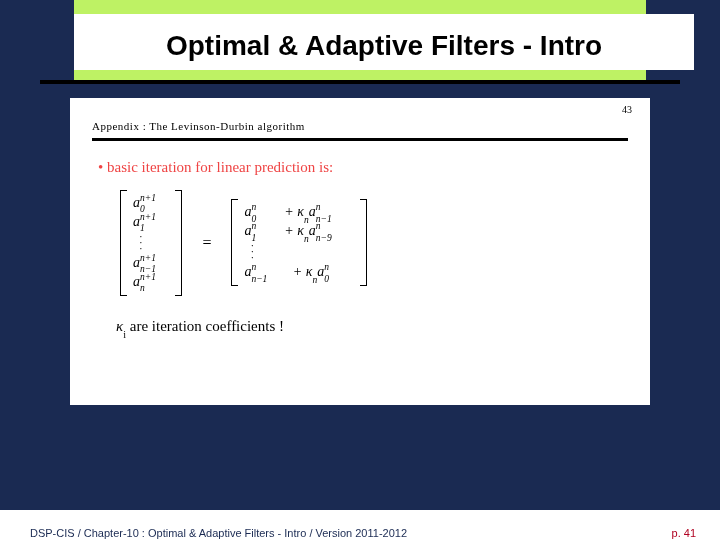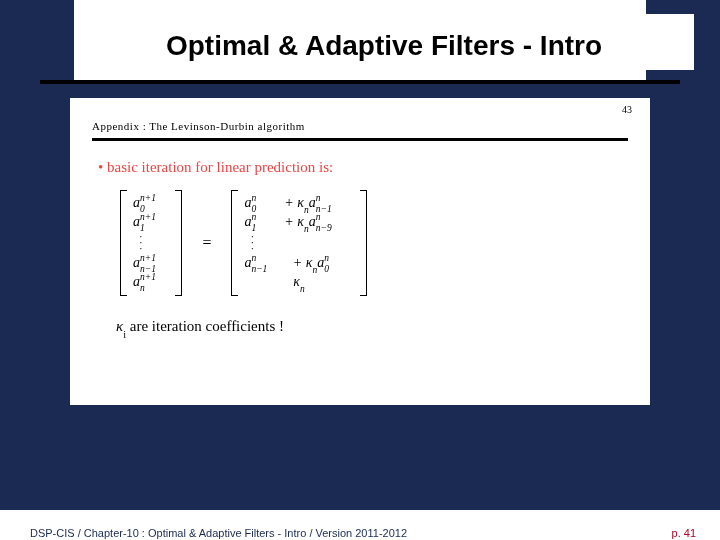--- a/index.html
+++ b/index.html
@@ -22,21 +22,21 @@
     font-size: 28px;
     font-weight: bold;
     padding: 16px 0 8px 0;
     text-align: center;
     width: 620px;
     margin: 0 auto;
     position: relative;
     top: 0;
   }
   .white-top {
-    background: #ffffff;
+    background: #bef264;
     width: 572px;
     margin: 0 auto;
     padding: 14px 16px 10px 0;
   }
   .hr-outer {
     width: 640px;
     height: 4px;
     background: #000;
     margin: 0 auto 14px auto;
   }
@@ -200,23 +200,20 @@
           <div class="row">
             <span>a</span><span class="sscript"><sup>n</sup><sub>0</sub></span><span class="spad"></span><span> + </span><span class="kappa">κ</span><sub>n</sub><span>a</span><span class="sscript"><sup>n</sup><sub>n−1</sub></span><span class="spad-w"></span>
           </div>
           <div class="row">
             <span>a</span><span class="sscript"><sup>n</sup><sub>1</sub></span><span class="spad"></span><span> + </span><span class="kappa">κ</span><sub>n</sub><span>a</span><span class="sscript"><sup>n</sup><sub>n−9</sub></span><span class="spad-w"></span>
           </div>
           <div class="vdots">·<br>·<br>·</div>
           <div class="row">
             <span>a</span><span class="sscript"><sup>n</sup><sub>n−1</sub></span><span class="spad-w"></span><span> + </span><span class="kappa">κ</span><sub>n</sub><span>a</span><span class="sscript"><sup>n</sup><sub>0</sub></span><span class="spad"></span>
           </div>
-          <div class="row" style="text-align:center;">
-            <span class="kappa">κ</span><sub>n</sub>
-          </div>
         </div>
         <div class="bracket-r"></div>
       </div>
     </div>
 
     <div class="reflection">
       <span class="kappa">κ</span><sub>i</sub><span> are iteration coefficients !</span>
     </div>
   </div>
 

